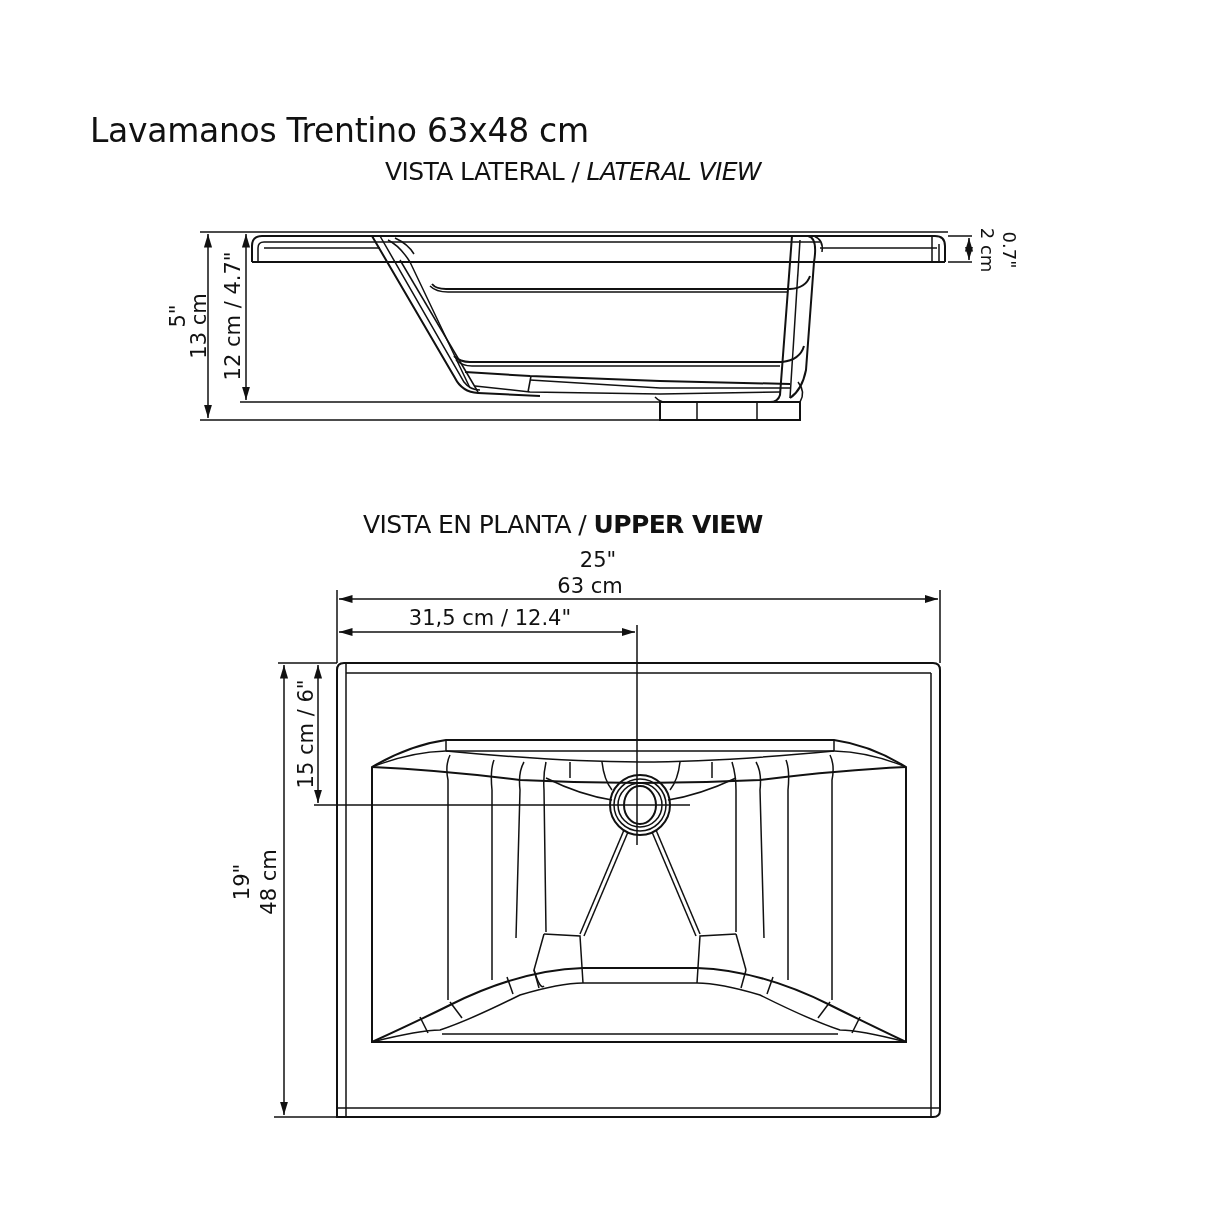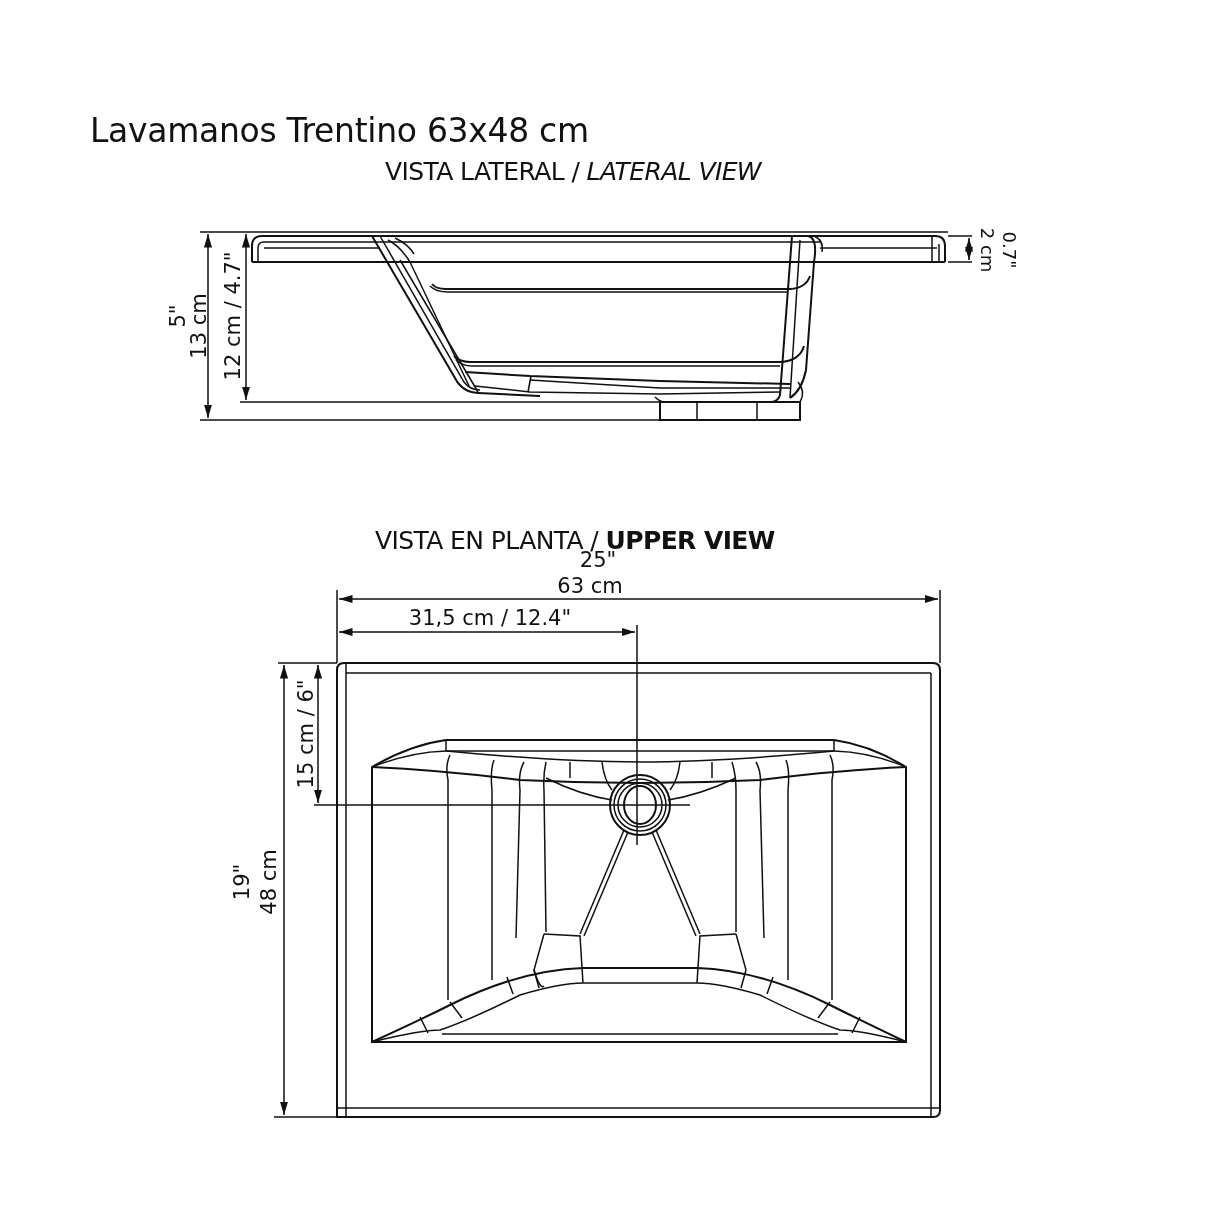--- a/index.html
+++ b/index.html
@@ -2,21 +2,21 @@
 <html><head>
   <meta charset="utf-8">
   <style>
     html, body { margin: 0; padding: 0; background: #ffffff; }
     body { width: 1214px; height: 1214px; position: relative; overflow: hidden; font-family: "DejaVu Sans", sans-serif; color: #111; }
     .title { position: absolute; left: 90px; top: 84px; font-size: 33px; font-weight: normal; letter-spacing: -0.3px; margin-top: 27px; }
     .section-title { position: absolute; font-size: 25px; letter-spacing: -0.6px; white-space: nowrap; }
     .section-title .it { font-style: italic; }
     .section-title .bd { font-weight: bold; }
     #lat-title { left: 385px; top: 157px; text-align: right; }
-    #up-title { left: 375px; top: 510px; margin-top: 16px; }
+    #up-title { left: 363px; top: 510px; }
     svg.drawing { position: absolute; left: 0; top: 0; }
     svg text { font-family: "DejaVu Sans", sans-serif; fill: #111; }
     .ln { fill: none; stroke: #111; stroke-width: 2; }
     .thin { fill: none; stroke: #111; stroke-width: 1.5; }
   </style>
 </head>
 <body>
 
 <div class="title">Lavamanos Trentino 63x48 cm</div>
 

